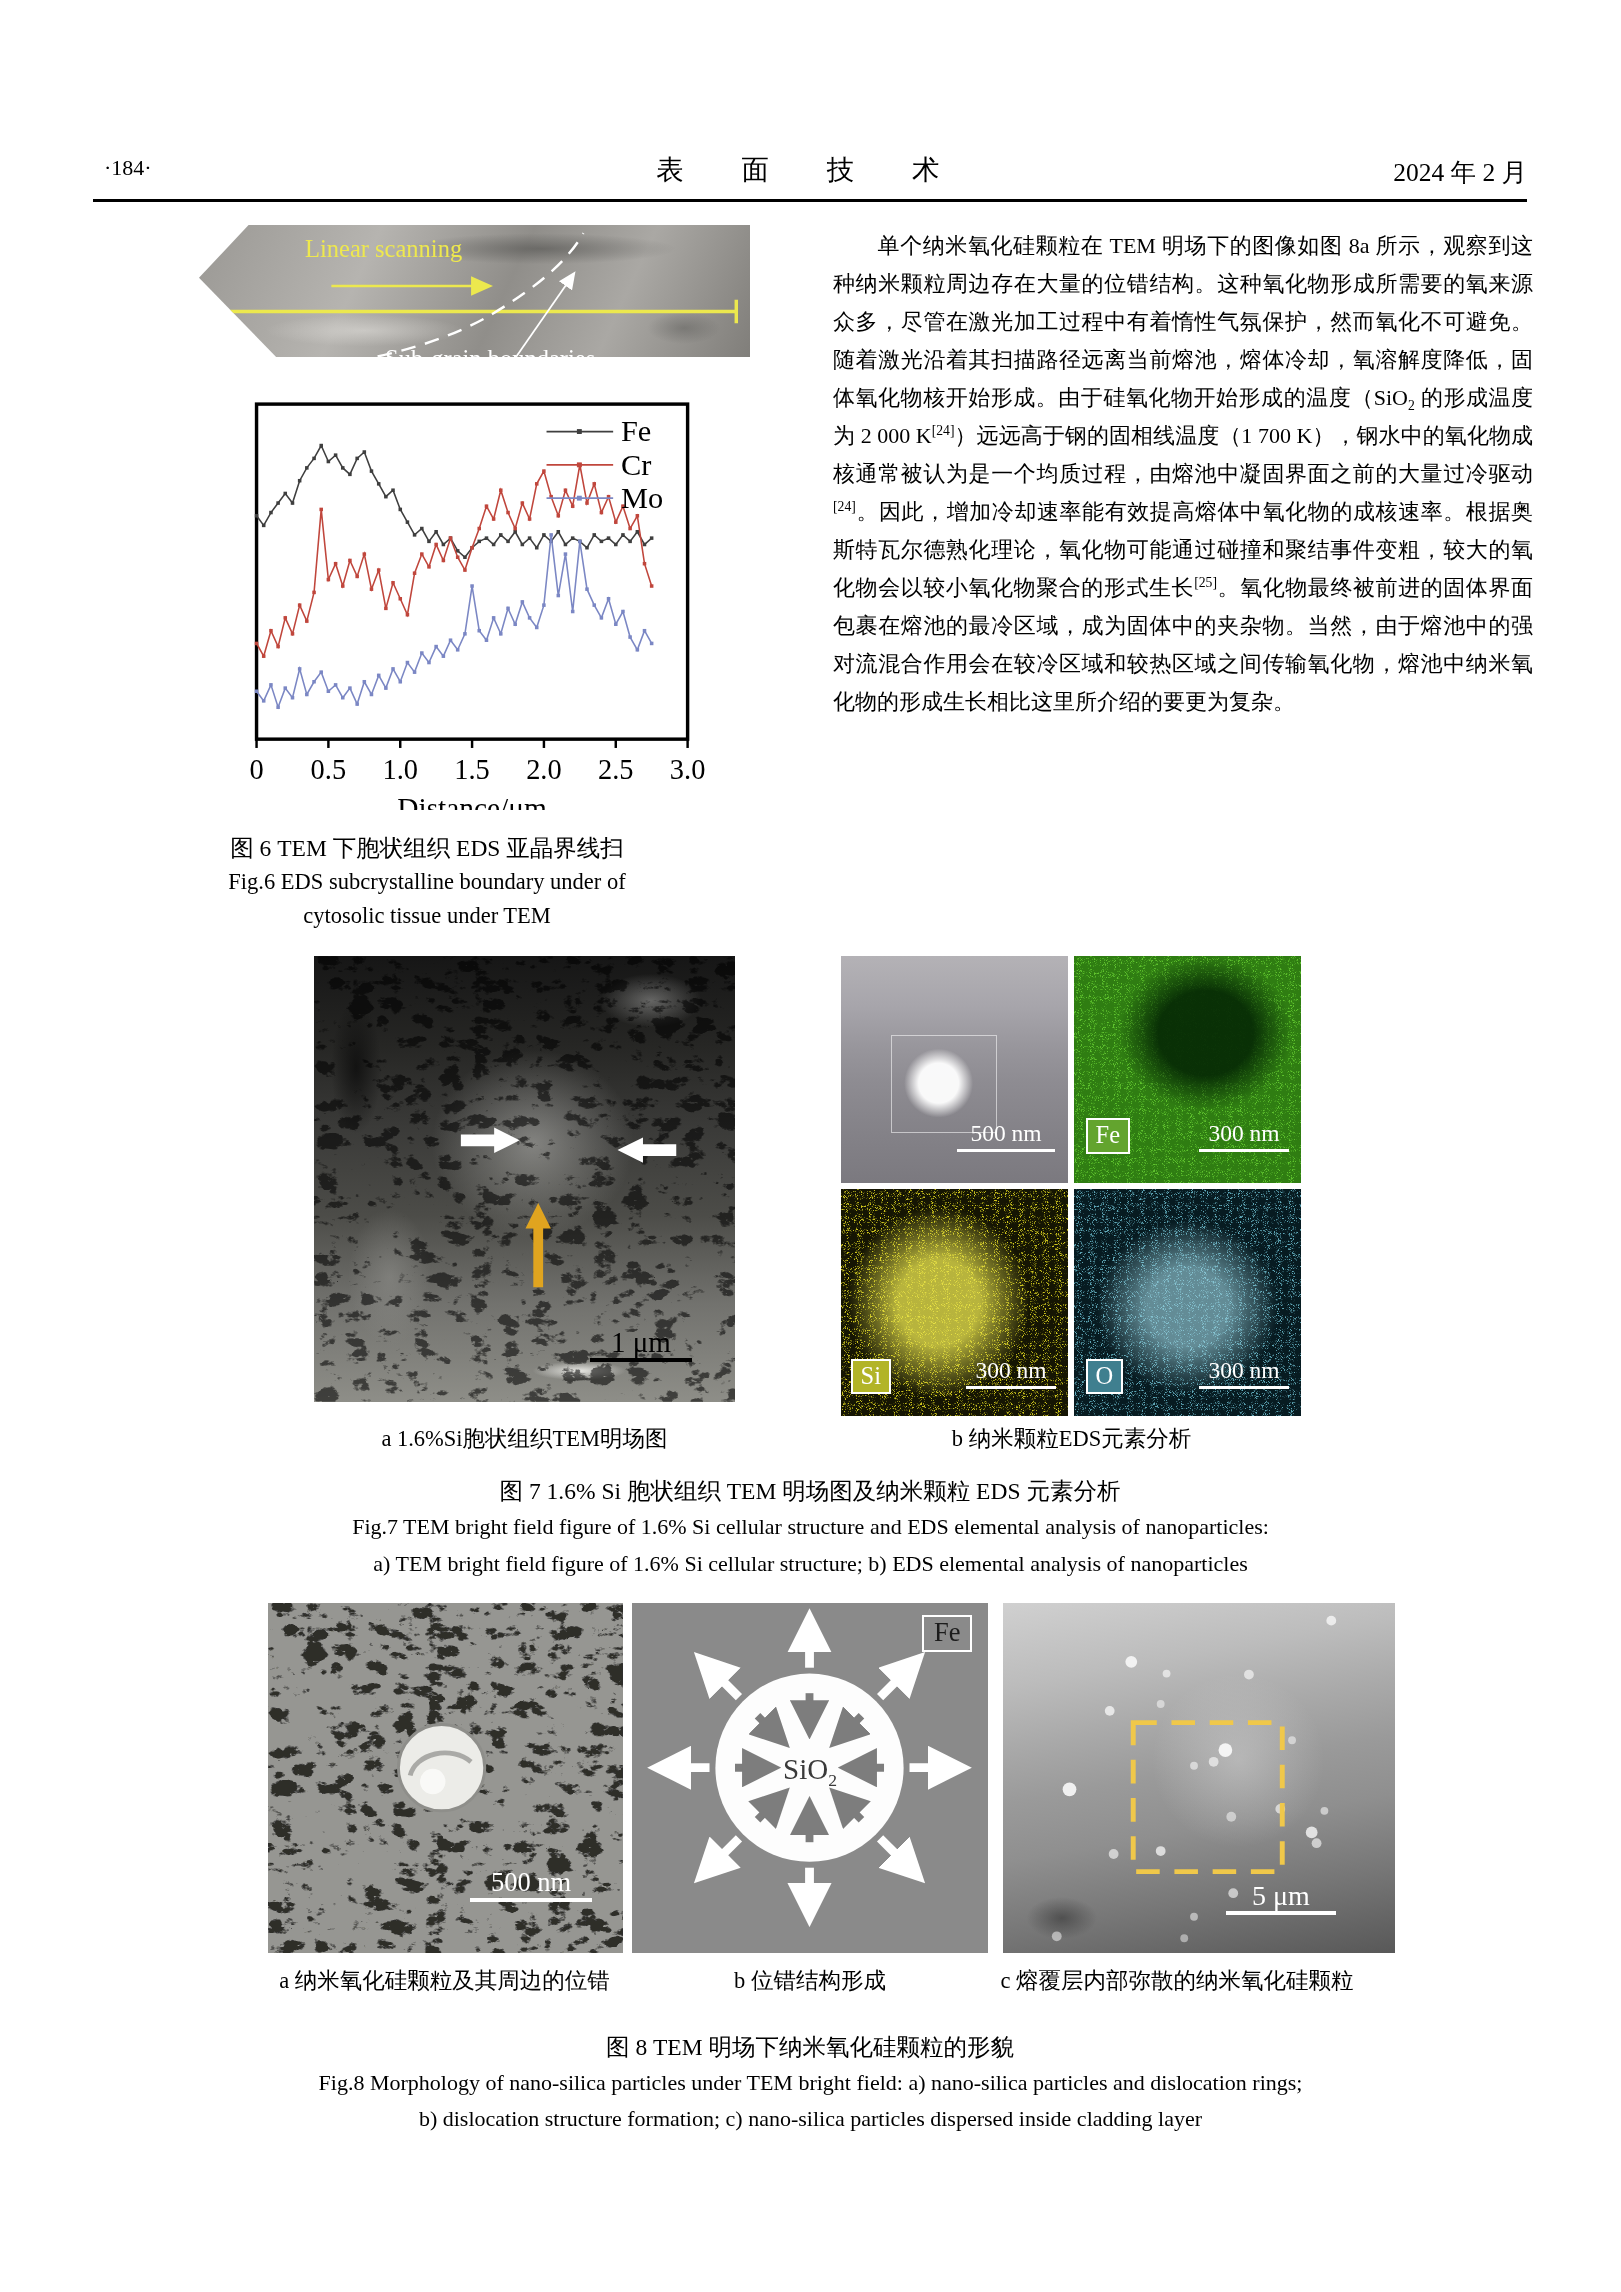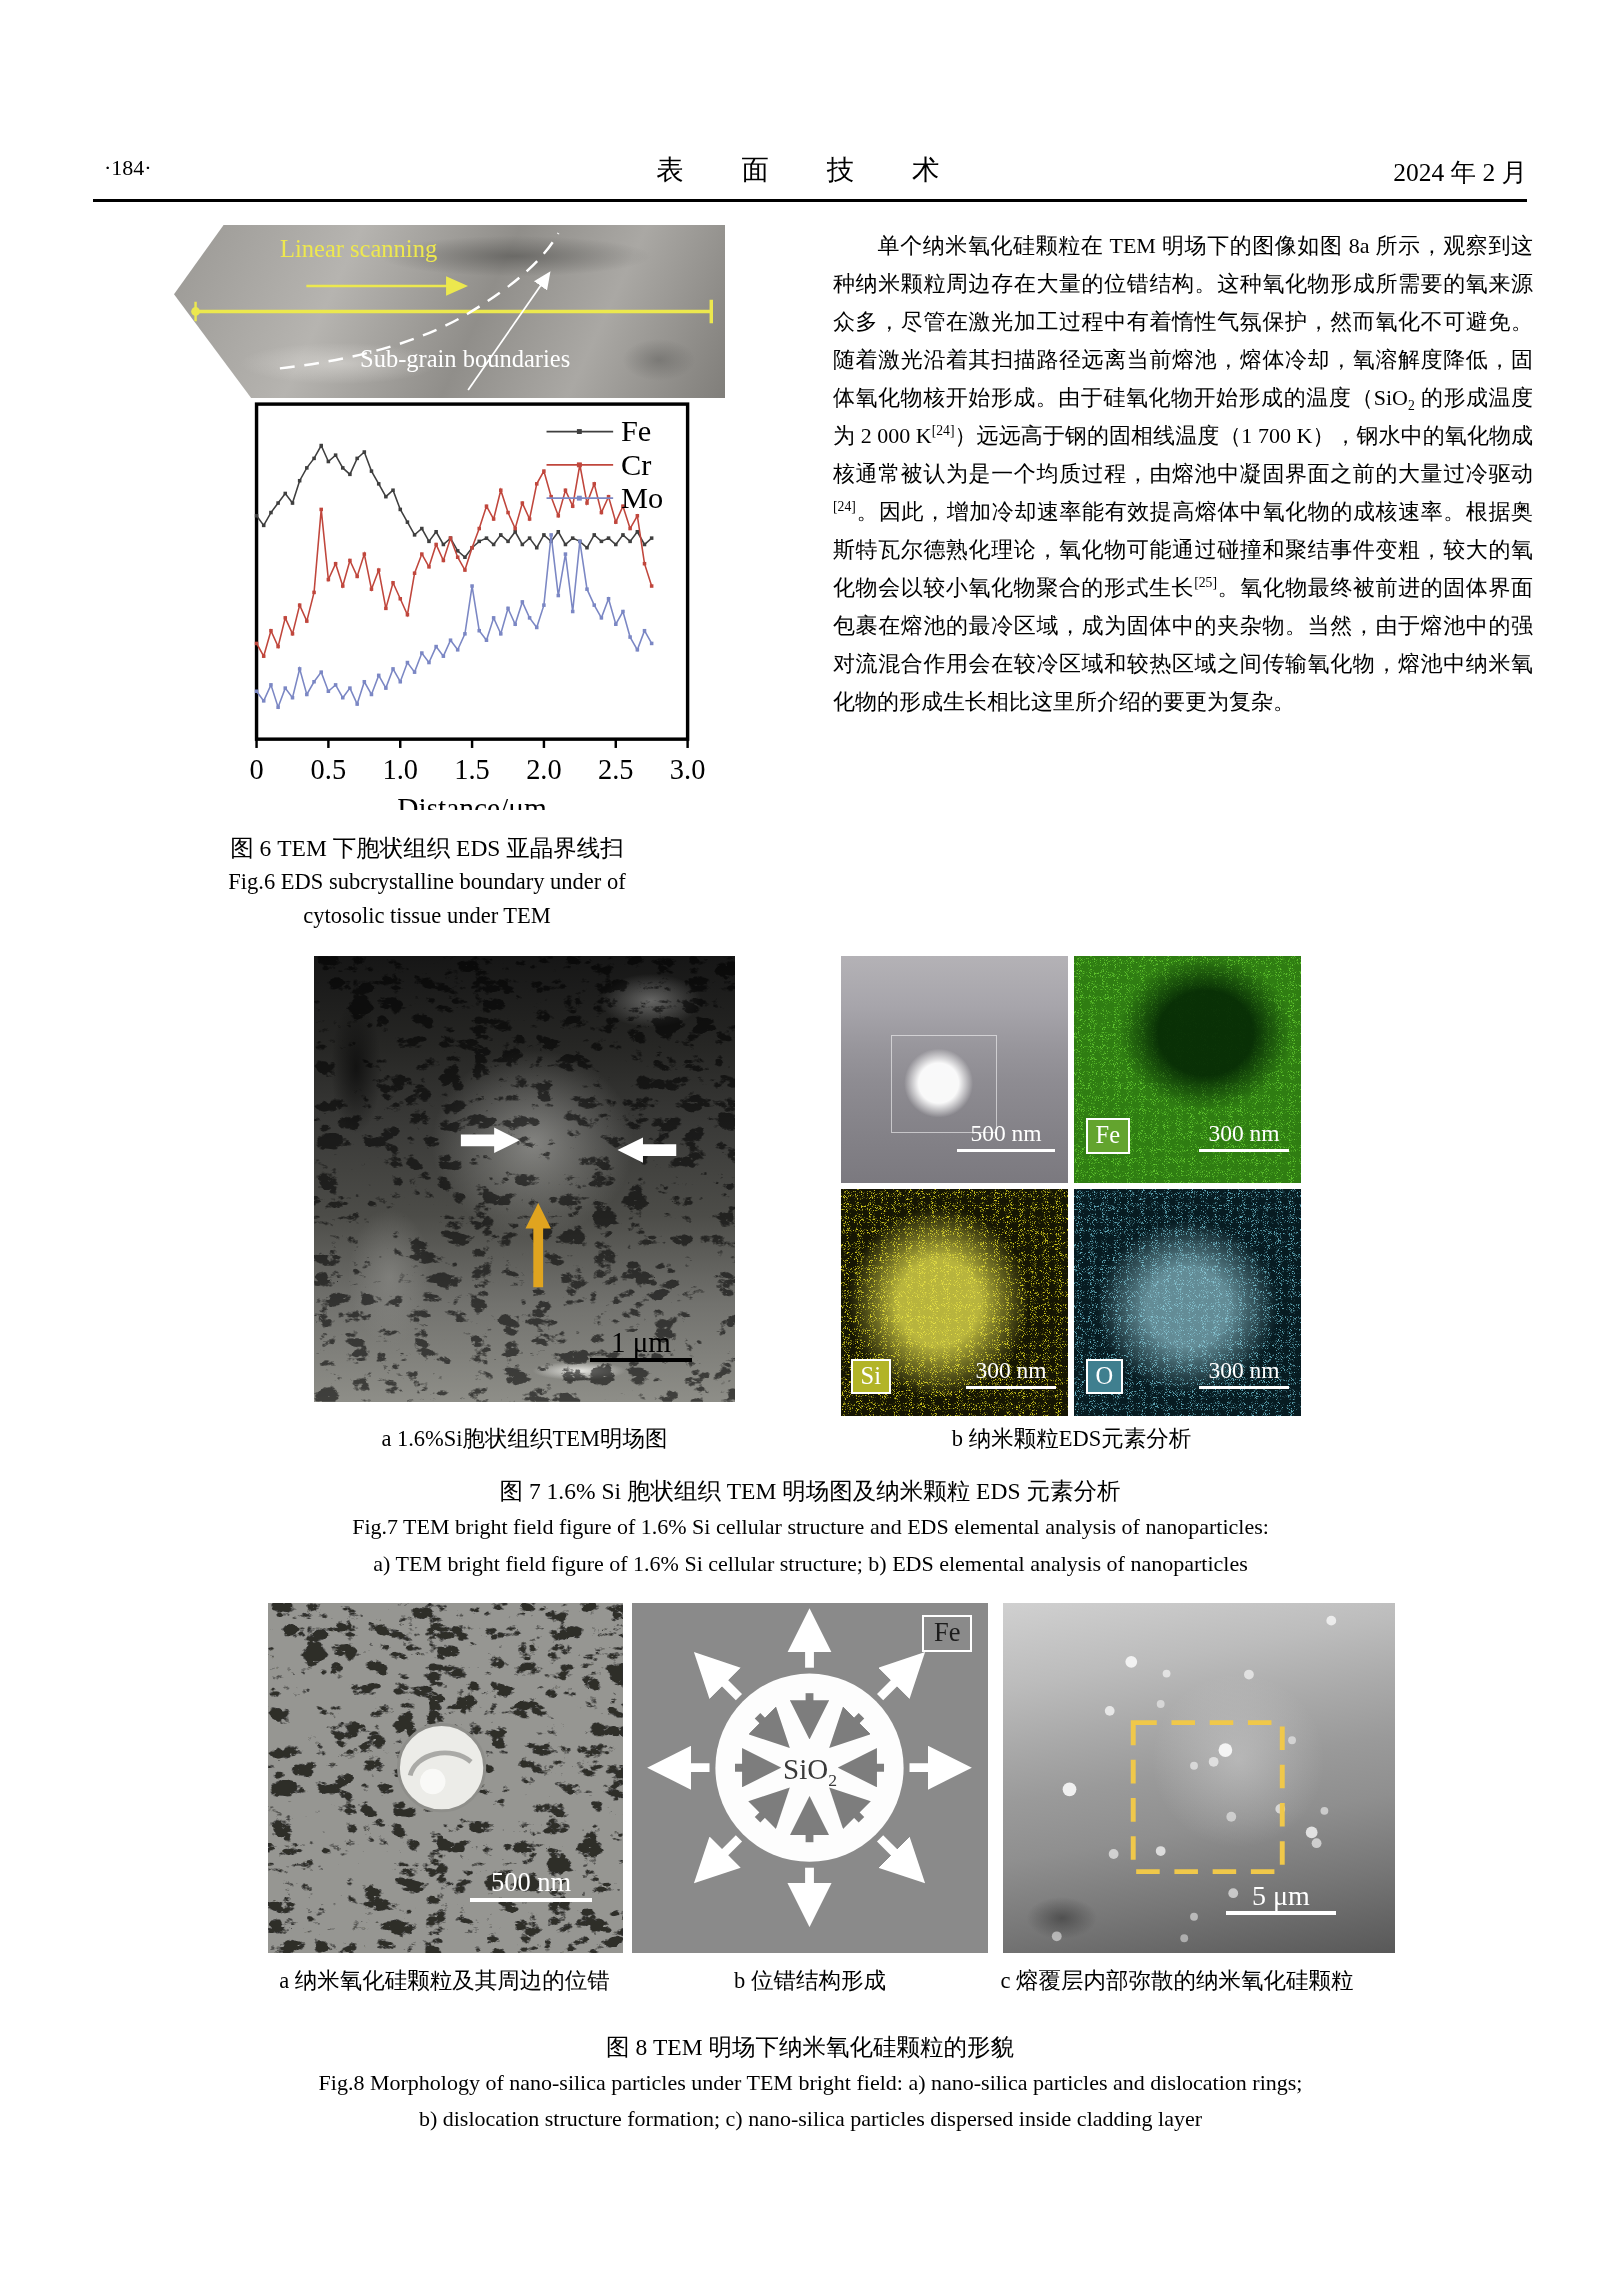--- a/index.html
+++ b/index.html
@@ -5,21 +5,21 @@
   html,body{margin:0;padding:0;background:#ffffff;}
   .page{position:relative;width:1621px;height:2293px;background:#fff;
         font-family:"Liberation Serif","DejaVu Serif",serif;color:#000;overflow:hidden;}
   .abs{position:absolute;}
   
   .hdr-left{left:96px;top:155px;font-size:22px;margin-left:8px;}
   .hdr-center{left:0;top:152px;width:100%;text-align:center;font-size:27.4px;letter-spacing:25.5px;}
   .hdr-right{left:1215px;top:155px;width:312px;text-align:right;font-size:25.5px;}
   .hdr-rule{left:93px;top:199px;width:1434px;height:2.9px;background:#000;}
   
-  .f6tem{left:174px;top:225px;width:551px;height:173px;
+  .f6tem{left:199px;top:225px;width:551px;height:132px;
     background:
       radial-gradient(closest-side at 62% 18%, rgba(60,60,58,.45), transparent 65%),
       radial-gradient(closest-side at 30% 80%, rgba(230,228,224,.5), transparent 60%),
       radial-gradient(closest-side at 88% 78%, rgba(70,70,68,.35), transparent 55%),
       linear-gradient(115deg,#9a9894 0%,#b6b4b0 30%,#908e8a 55%,#aaa8a4 75%,#807e7a 100%);
     clip-path:polygon(9% 0,100% 0,100% 100%,14% 100%,0 40%);}
   .f6tem .lbl-scan{position:absolute;left:106px;top:9.8px;color:#eee84e;font-size:24.5px;}
   .f6tem .lbl-sgb{position:absolute;left:186px;top:120px;color:#fff;font-size:24.5px;}
   
   .f6chart{left:235px;top:394px;width:482px;height:416px;}

